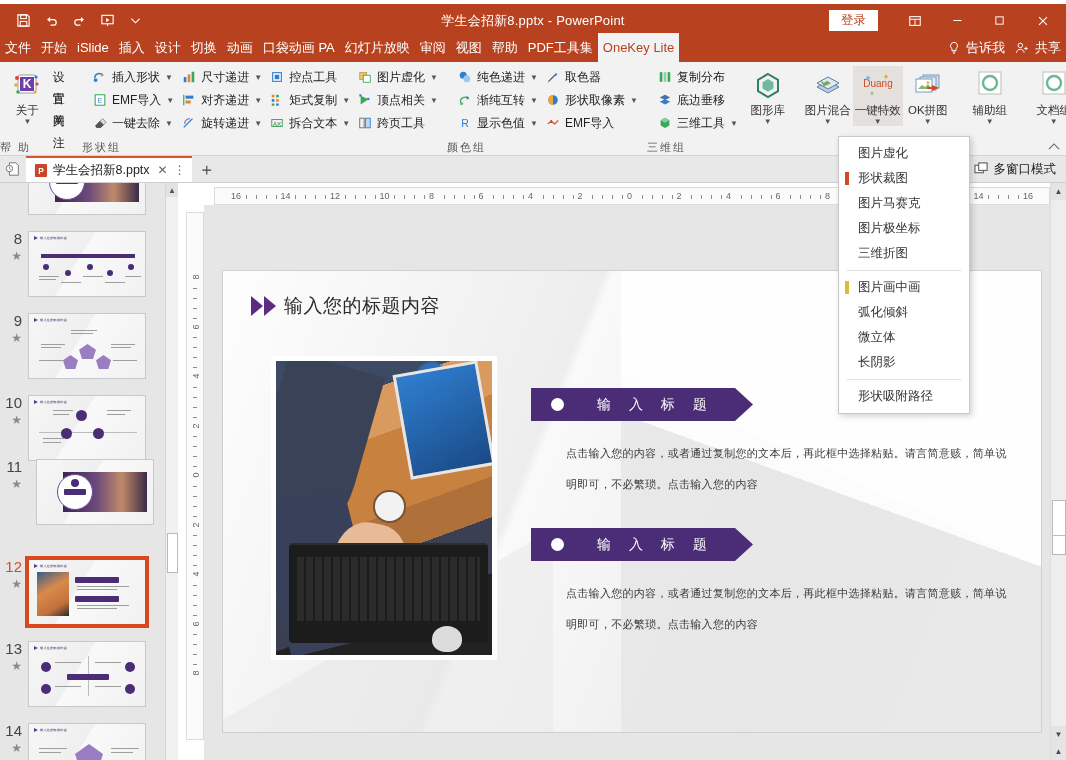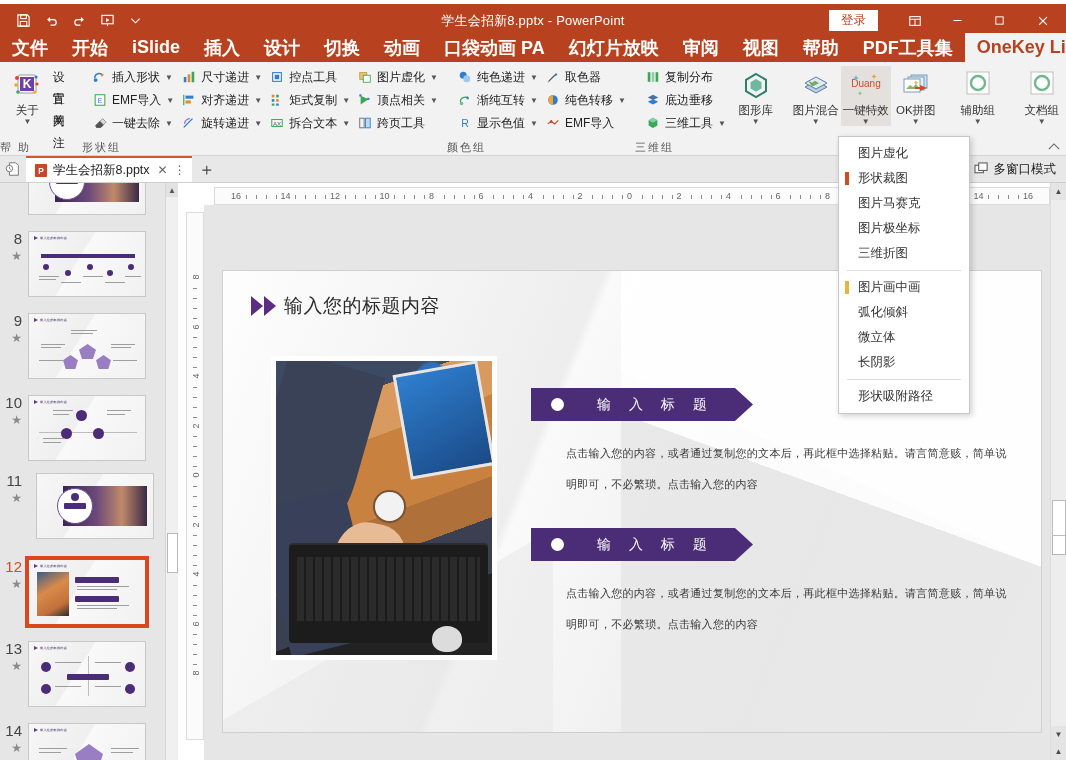--- a/index.html
+++ b/index.html
@@ -37,22 +37,22 @@
     color:#fff; font-size:13px;
   }
   .tb-icon.close{ width:46px; font-size:15px; }
 
   
   .menubar{
     position:absolute; left:0; top:33px; width:1066px; height:29px;
     background:#b8421f; display:flex; align-items:stretch;
   }
   .mtab{
-    display:flex; align-items:center; padding:0 12px;
-    color:#ffffff; font-size:18px; white-space:nowrap; cursor:pointer;font-weight:bold;
+    display:flex; align-items:center; padding:0 5px;
+    color:#ffffff; font-size:13px; white-space:nowrap; cursor:pointer;
   }
   .mtab.active{ background:#f2f2f2; color:#b8421f; }
   .menubar .spacer{ flex:1; }
   .mtab .ic{ margin-right:5px; display:inline-flex; }
 
   
   .ribbon{
     position:absolute; left:0; top:62px; width:1066px; height:94px;
     background:#f2f2f2; border-bottom:1px solid #d4d4d4;
     display:flex; align-items:stretch;
@@ -637,21 +637,21 @@
           </span>
           <span>取色器</span>
         </div>
         <div class="smallbtn">
           <span class="tic">
             <svg width="14" height="14" viewBox="0 0 16 16">
                 <circle cx="8" cy="8" r="5.5" fill="#2f7fd0"></circle>
                 <path d="M8 2.5a5.5 5.5 0 0 0 0 11z" fill="#f0a52b"></path>
               </svg>
           </span>
-          <span>纯色转移</span>
+          <span>形状取像素</span>
           <span class="dd">▼</span>
         </div>
         <div class="smallbtn">
           <span class="tic">
             <svg width="14" height="14" viewBox="0 0 16 16">
                 <path d="M2 9l4-3 4 3 4-4" fill="none" stroke="#d14a22" stroke-width="1.4"></path>
                 <circle cx="6" cy="6" r="1.3" fill="#d14a22"></circle>
               </svg>
           </span>
           <span>EMF导入</span>
@@ -892,21 +892,21 @@
       <div class="tdot" style="left:64px;top:32px;width:11px;height:11px;"></div>
       <div class="ttext" style="left:24px;top:14px;width:20px;"></div>
       <div class="ttext" style="left:24px;top:18px;width:16px;"></div>
       <div class="ttext" style="left:78px;top:14px;width:24px;"></div>
       <div class="ttext" style="left:78px;top:18px;width:18px;"></div>
       <div class="ttext" style="left:14px;top:42px;width:22px;"></div>
       <div class="ttext" style="left:14px;top:46px;width:18px;"></div>
     </div>
   </div>
 
-  <div class="thumbrow" style="top:290px;gap:8px;">
+  <div class="thumbrow" style="top:276px;gap:8px;">
     <div class="thumbnum">
       <span>11</span>
       <span class="star">★</span>
     </div>
     <div class="thumb">
       <div class="tri-bg"></div>
       <div class="thero" style="left:26px;top:12px;width:84px;height:40px;"></div>
       <div class="tcircle" style="left:20px;top:14px;width:36px;height:36px;"></div>
       <div class="tpill" style="left:27px;top:29px;width:22px;height:6px;"></div>
       <div class="tdot" style="left:34px;top:19px;width:8px;height:8px;"></div>

